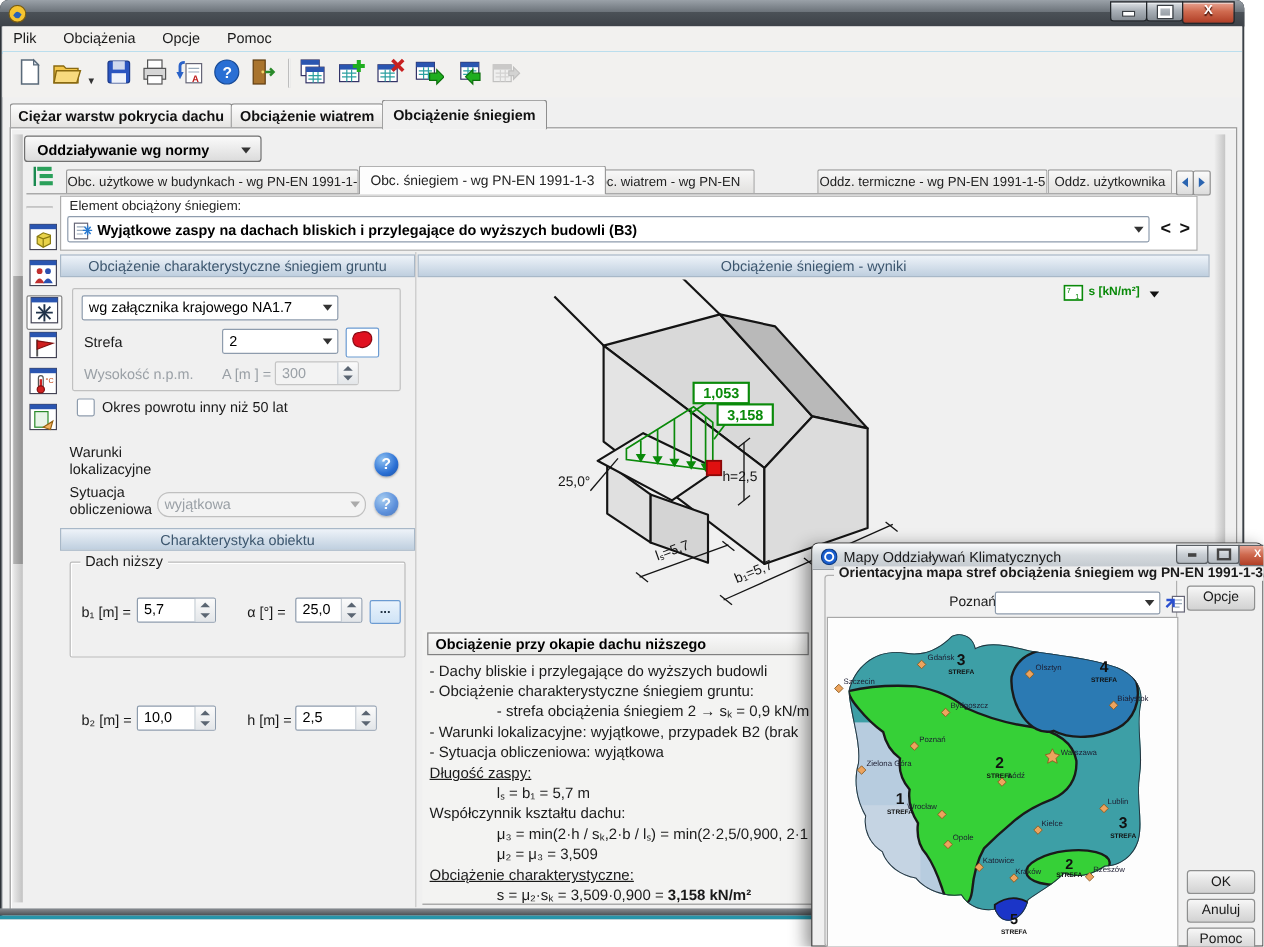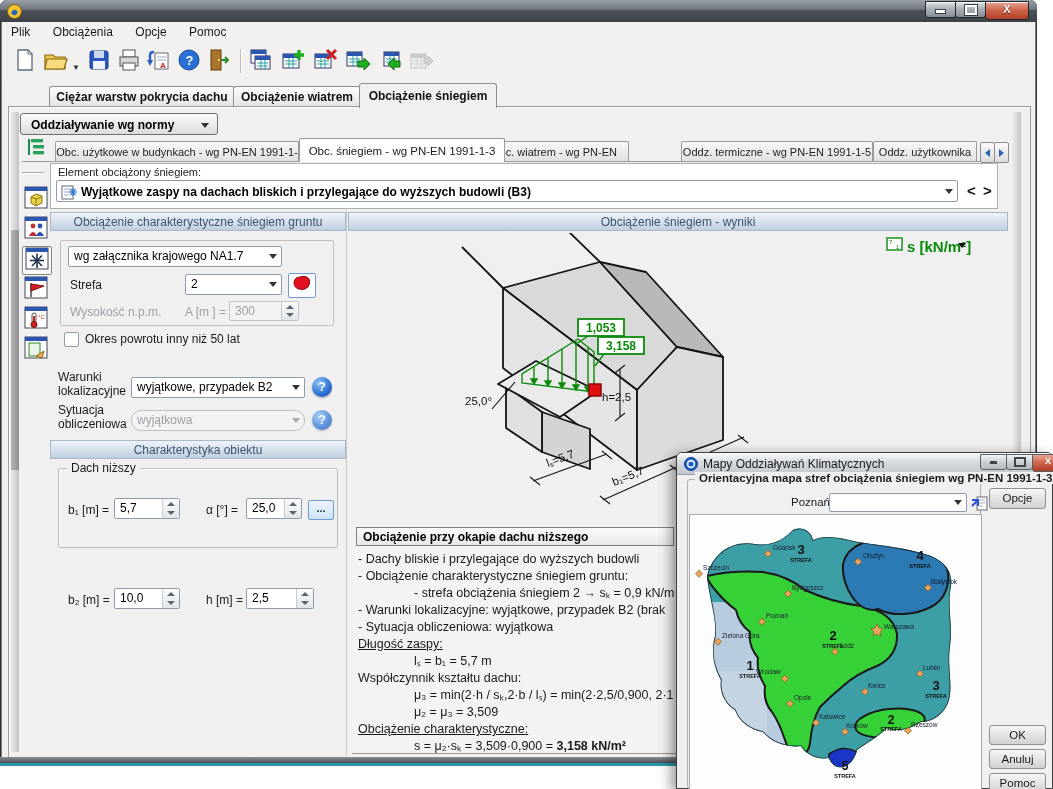--- a/index.html
+++ b/index.html
@@ -21,21 +21,21 @@
   
   .menubar{left:2px;top:22px;width:1033px;height:21px;background:#f2f1ef;border-bottom:2px solid #0ea5e9;}
   .menu-item{display:inline-block;padding:3px 9px;font-size:12px;color:#1a1a1a;}
   .toolbar{left:2px;top:43px;width:1033px;height:38px;background:#f2f1ef;}
   .tbtn{position:absolute;top:4px;width:28px;height:28px;border-radius:3px;}
   .tsep{position:absolute;top:6px;width:1px;height:24px;background:#bdbdbd;border-right:1px solid #fff;}
   .drop-arrow{position:absolute;top:16px;font-size:8px;color:#333;}
   
   .mtab{position:absolute;top:86px;height:20px;background:linear-gradient(#fdfdfd,#e4e3e1);
     border:1px solid #8e8e8e;border-bottom:none;border-radius:3px 3px 0 0;
-    font-weight:bold;font-size:12px;text-align:center;line-height:20px;color:#111;margin-left:41px;}
+    font-weight:bold;font-size:12px;text-align:center;line-height:20px;color:#111;}
   .mtab.active{top:83px;height:24px;background:#f0f0f0;line-height:24px;z-index:3;}
   .content-frame{left:8px;top:106px;width:1021px;height:652px;background:#f0f0f0;
     border:1px solid #9a9a9a;box-shadow:inset 1px 1px 0 #fff;}
   
   .norm-btn{left:20px;top:113px;width:198px;height:22px;border:1px solid #707070;border-radius:3px;
     background:linear-gradient(#fafafa,#dcdcdc);font-weight:bold;font-size:12px;line-height:22px;padding-left:10px;box-sizing:border-box;}
   .tri-dn{display:inline-block;width:0;height:0;border-left:4px solid transparent;border-right:4px solid transparent;border-top:5px solid #333;}
   
   .stab{position:absolute;top:141px;height:20px;background:linear-gradient(#f8f8f8,#e2e1df);
     border:1px solid #9a9a9a;border-bottom:none;border-radius:2px 2px 0 0;font-size:11px;
@@ -80,21 +80,21 @@
   .helpbtn{position:absolute;width:20px;height:20px;border-radius:50%;
     background:radial-gradient(circle at 35% 30%,#8fc2f2,#2a6fd4 60%,#1c4f9e);color:#fff;font-weight:bold;
     font-size:13px;text-align:center;line-height:20px;box-shadow:0 1px 2px rgba(0,0,0,.35);}
   .helpbtn.dim{opacity:.75;}
   .fieldset{position:absolute;border:1px solid #bcbcbc;border-radius:2px;box-shadow:inset 1px 1px 0 #fff;}
   .legend{position:absolute;top:-8px;left:8px;background:#f0f0f0;padding:0 4px;font-size:12px;color:#1a1a1a;}
   .more-btn{position:absolute;width:24px;height:18px;border:1px solid #6b9bd2;border-radius:2px;
     background:linear-gradient(#eaf3fc,#cfe3f6);font-weight:bold;font-size:11px;text-align:center;line-height:14px;color:#234;}
   .mapzone-btn{position:absolute;width:26px;height:23px;border:1px solid #6b9bd2;border-radius:2px;background:#fff;text-align:center;}
   
-  .legend-units{position:absolute;color:#0a8a0a;font-size:15px;font-weight:bold;}
+  .legend-units{position:absolute;color:#0a8a0a;font-size:10px;font-weight:bold;}
   .results-text{left:352px;top:525px;width:656px;height:229px;background:#f3f3f2;overflow:hidden;}
   .rt-head{position:absolute;left:4px;top:2px;width:318px;height:19px;border:1px solid #808080;
     background:linear-gradient(#fafafa,#e8e8e6);font-weight:bold;font-size:12px;line-height:19px;padding-left:6px;box-sizing:border-box;}
   .rline{position:absolute;left:6px;width:700px;font-size:12.5px;color:#1a1a1a;white-space:nowrap;line-height:16.6px;}
   .rline.ind{left:62px;}
   .rline.und{text-decoration:underline;}
   .rline b{font-weight:bold;}
   .rdiv{left:352px;top:753px;width:656px;height:1px;background:#9a9a9a;}
   .bottom-frame{left:0;top:757px;width:1037px;height:9px;background:linear-gradient(#8a8f94,#4a4e52);border-bottom:3px solid #2795aa;box-sizing:border-box;}
   .right-strip{left:1012px;top:112px;width:9px;height:640px;background:linear-gradient(90deg,#eee,#c5c5c5);}
@@ -369,24 +369,20 @@
       <span class="ud">
           <i class="u"></i>
           <i class="d"></i>
         </span>
     </div>
     <div class="chk" style="left:64px;top:332px"></div>
     <span class="lbl" style="left:85px;top:332px">Okres powrotu inny niż 50 lat</span>
 
     <span class="lbl" style="left:58px;top:370px">Warunki</span>
     <span class="lbl" style="left:58px;top:384px">lokalizacyjne</span>
-    <div class="combo" style="left:131px;top:377px;width:174px;height:21px">
-      <span class="cv">wyjątkowe, przypadek B2</span>
-      <span class="ca tri-dn"></span>
-    </div>
     <div class="helpbtn" style="left:312px;top:377px">?</div>
     <span class="lbl" style="left:58px;top:403px">Sytuacja</span>
     <span class="lbl" style="left:58px;top:417px">obliczeniowa</span>
     <div class="combo dis" style="left:131px;top:410px;width:174px;height:21px">
       <span class="cv">wyjątkowa</span>
       <span class="ca tri-dn"></span>
     </div>
     <div class="helpbtn dim" style="left:312px;top:410px">?</div>
 
     <div class="ghead" style="left:50px;top:440px;width:296px">Charakterystyka obiektu</div>

